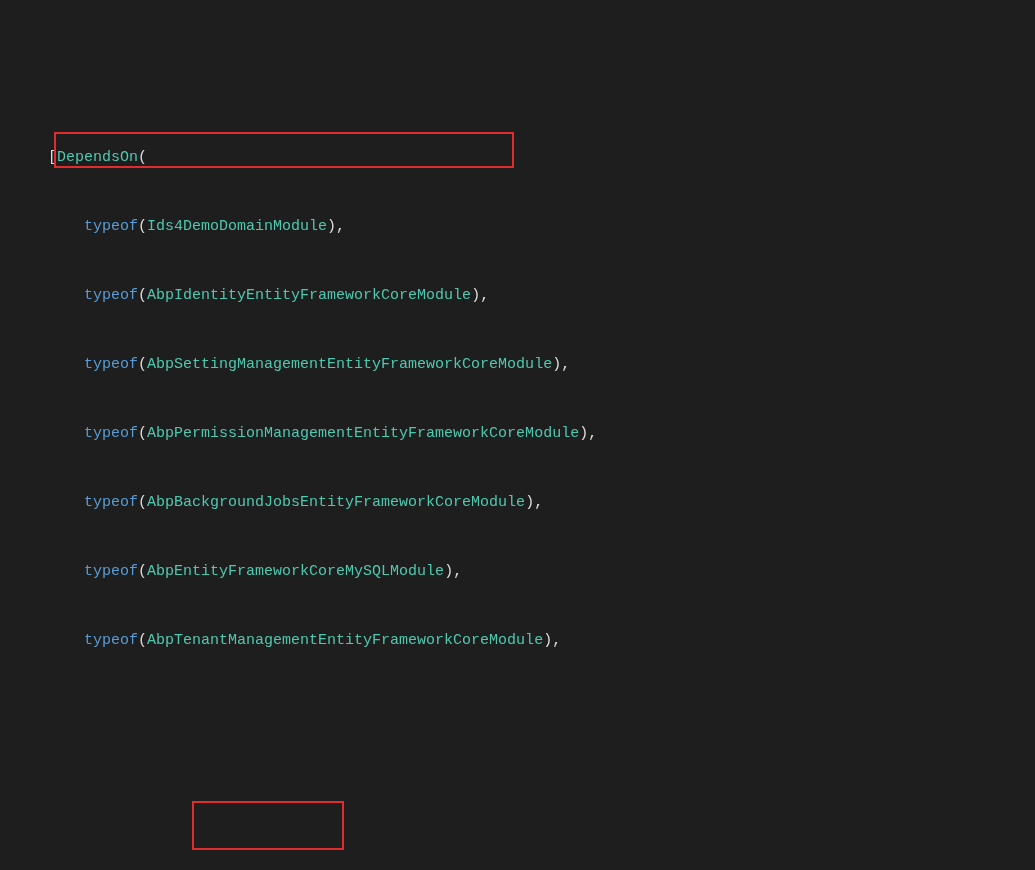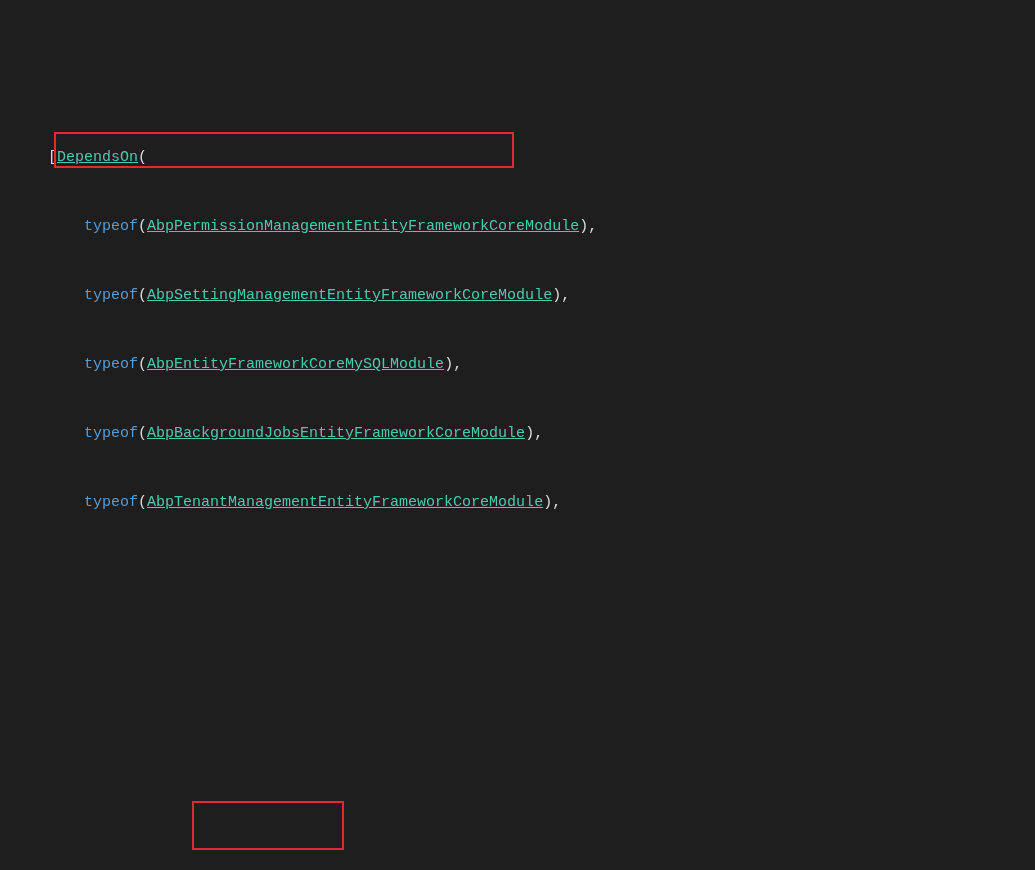--- a/index.html
+++ b/index.html
@@ -13,43 +13,45 @@
     overflow: hidden;
   }
   .editor {
     position: relative;
     padding: 8px 10px 8px 12px;
     line-height: 23px;
     white-space: pre;
     color: #dcdcdc;
   }
   .line { display: block; height: 23px; }
-  .class-name { color: #4ec9b0; text-decoration: underline; }
+  .class-name { color: #4ec9b0; }
   .keyword { color: #569cd6; }
   .paren { color: #dcdcdc; }
   .guide { color: #404040; }
   .highlight-box {
     position: absolute;
     border: 2px solid #e02c2c;
     pointer-events: none;
   }
 </style>
 </head>
 <body>
 
 <div class="editor">
   
   <div class="highlight-box" style="left:54px; top:132px; width:456px; height:32px;"></div>
   <div class="highlight-box" style="left:192px; top:801px; width:148px; height:45px;"></div>
 
   <span class="line"><span class="guide">   </span> <span class="paren">[</span><span class="class-name">DependsOn</span><span class="paren">(</span></span>
+  <span class="line"><span class="guide">   </span>     <span class="keyword">typeof</span><span class="paren">(</span><span class="class-name">Ids4DemoDomainModule</span><span class="paren">),</span></span>
+  <span class="line"><span class="guide">   </span>     <span class="keyword">typeof</span><span class="paren">(</span><span class="class-name">AbpIdentityEntityFrameworkCoreModule</span><span class="paren">),</span></span>
+  <span class="line"><span class="guide">   </span>     <span class="keyword">typeof</span><span class="paren">(</span><span class="class-name">AbpSettingManagementEntityFrameworkCoreModule</span><span class="paren">),</span></span>
   <span class="line"><span class="guide">   </span>     <span class="keyword">typeof</span><span class="paren">(</span><span class="class-name">AbpPermissionManagementEntityFrameworkCoreModule</span><span class="paren">),</span></span>
-  <span class="line"><span class="guide">   </span>     <span class="keyword">typeof</span><span class="paren">(</span><span class="class-name">AbpSettingManagementEntityFrameworkCoreModule</span><span class="paren">),</span></span>
+  <span class="line"><span class="guide">   </span>     <span class="keyword">typeof</span><span class="paren">(</span><span class="class-name">AbpBackgroundJobsEntityFrameworkCoreModule</span><span class="paren">),</span></span>
   <span class="line"><span class="guide">   </span>     <span class="keyword">typeof</span><span class="paren">(</span><span class="class-name">AbpEntityFrameworkCoreMySQLModule</span><span class="paren">),</span></span>
-  <span class="line"><span class="guide">   </span>     <span class="keyword">typeof</span><span class="paren">(</span><span class="class-name">AbpBackgroundJobsEntityFrameworkCoreModule</span><span class="paren">),</span></span>
   <span class="line"><span class="guide">   </span>     <span class="keyword">typeof</span><span class="paren">(</span><span class="class-name">AbpTenantManagementEntityFrameworkCoreModule</span><span class="paren">),</span></span>
   
   
   
   
   
   
   
   
   

